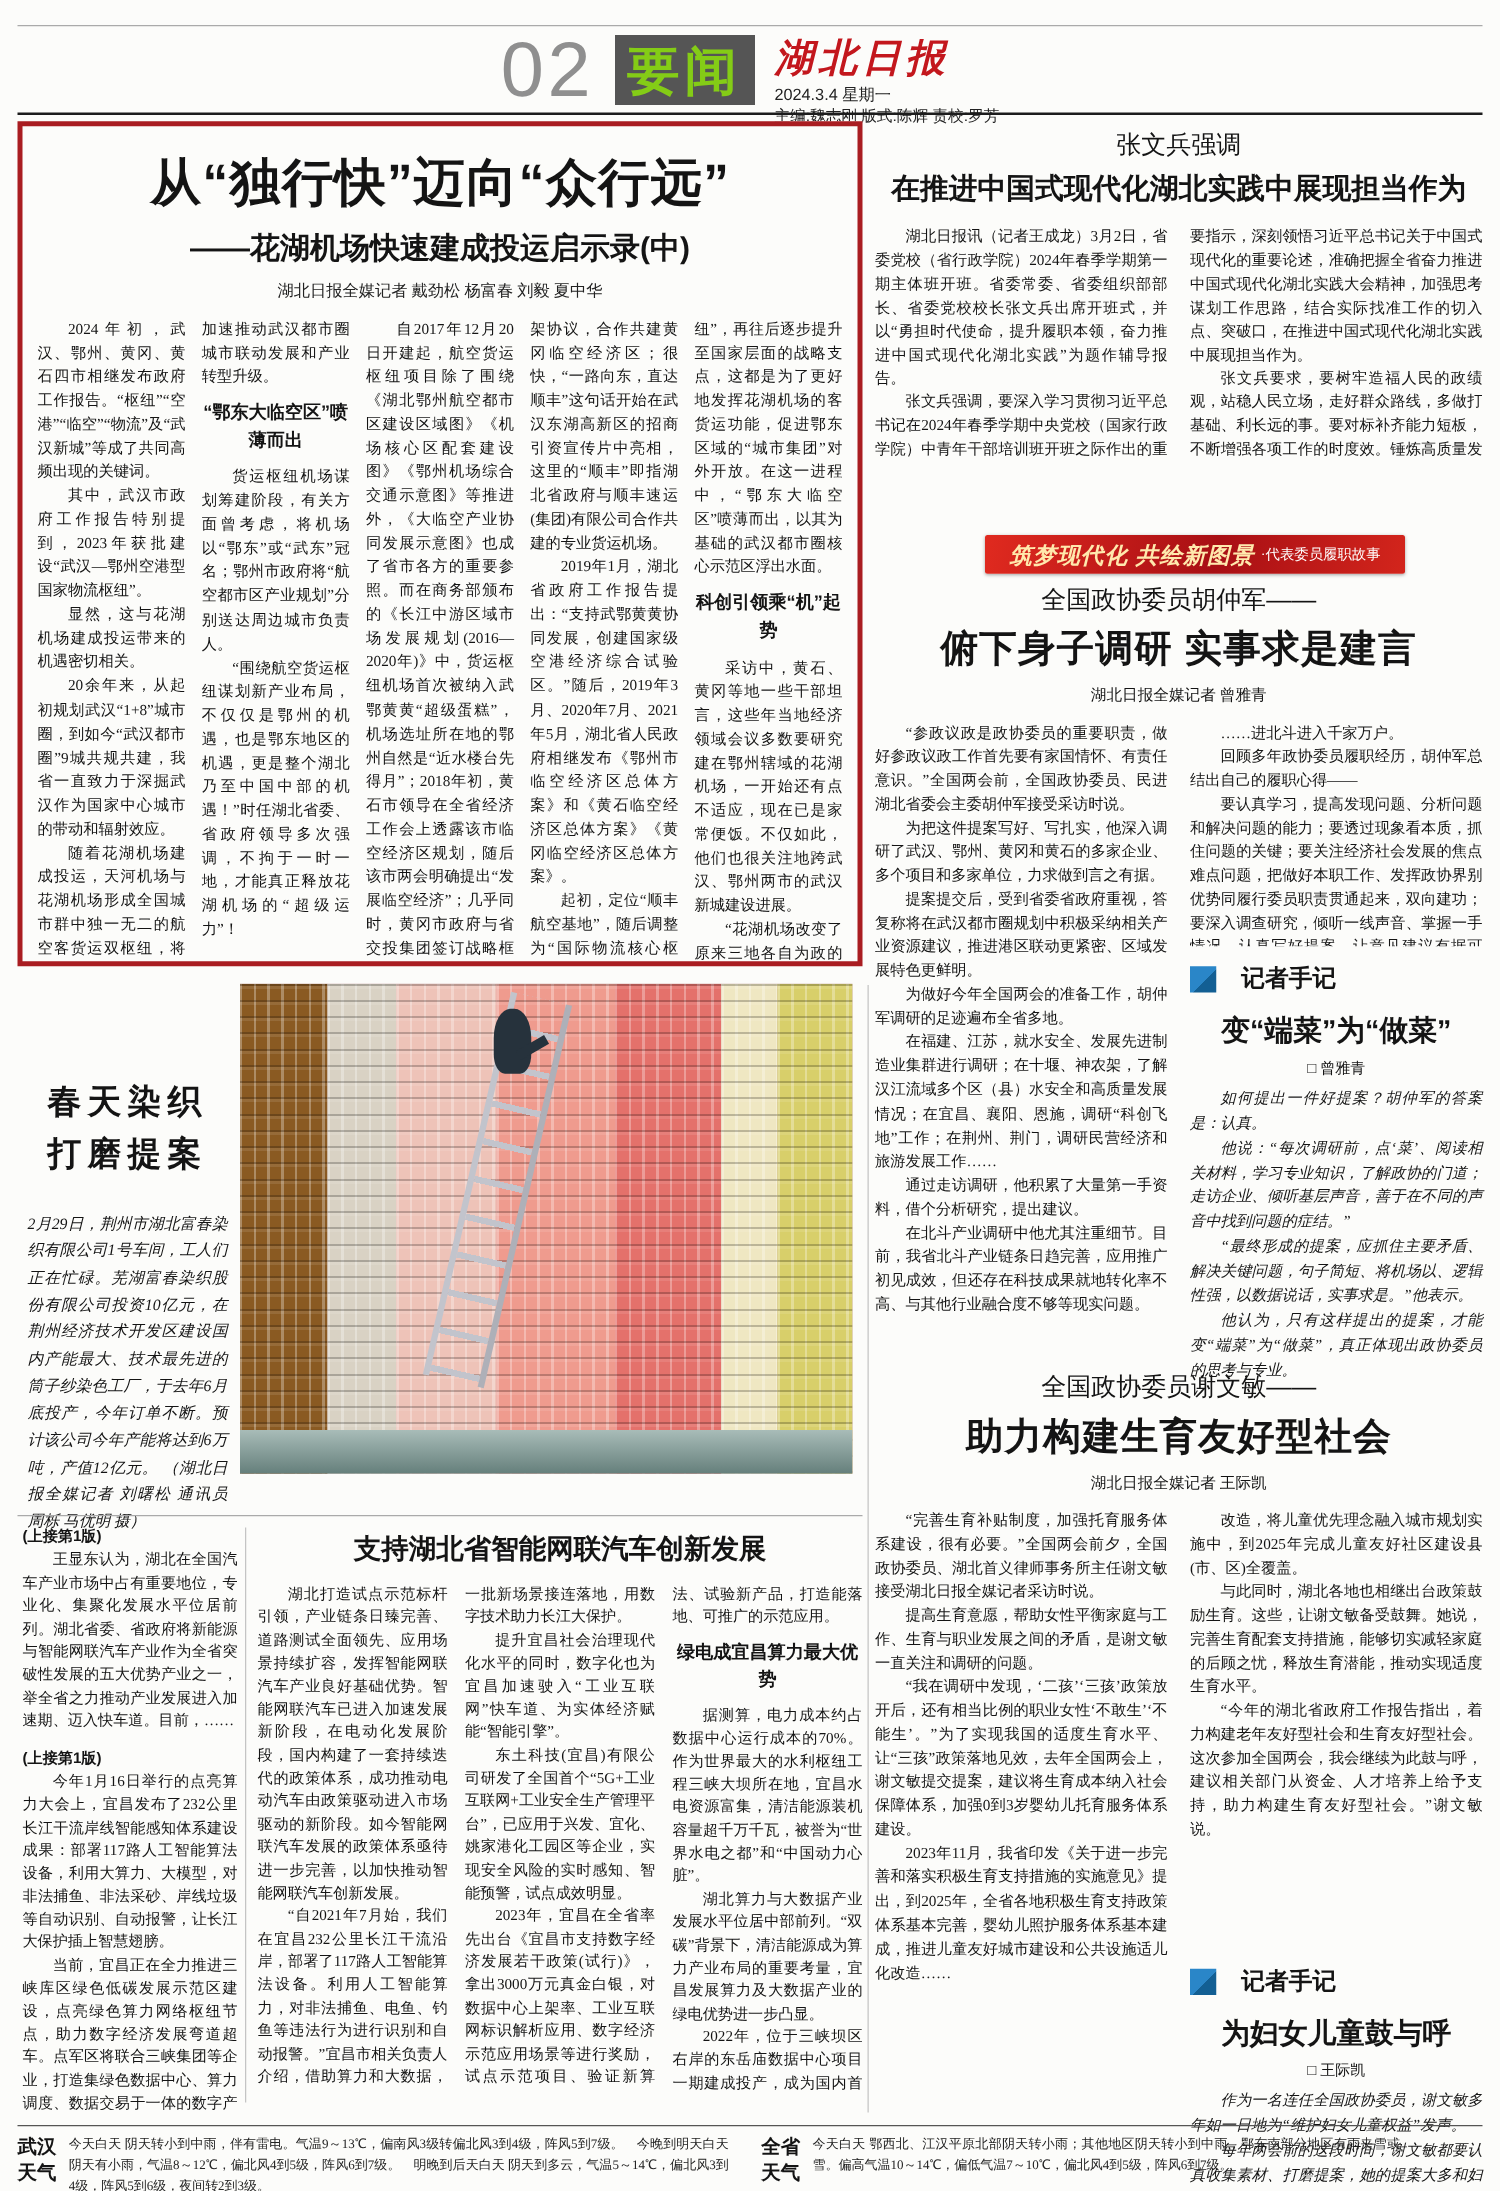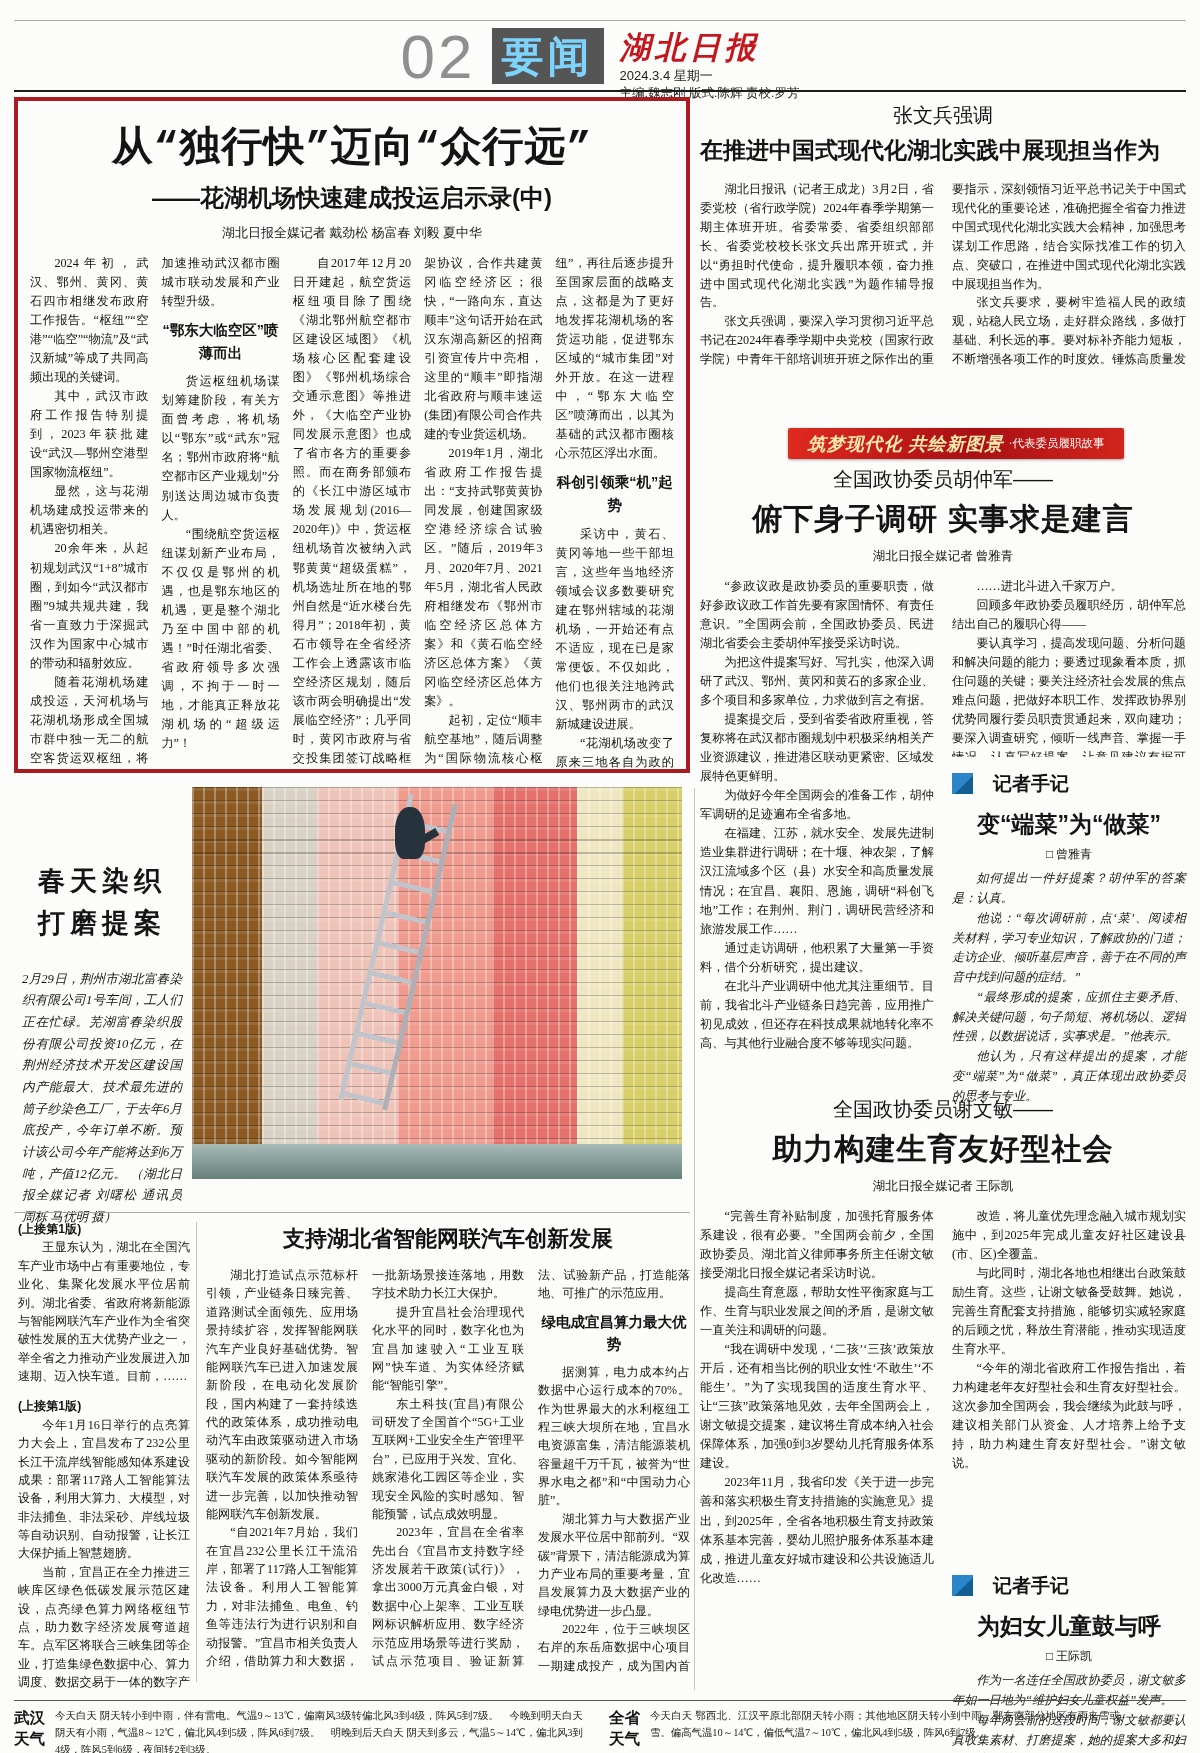--- a/index.html
+++ b/index.html
@@ -3,43 +3,43 @@
 <meta charset="utf-8">
 <style>
   html,body{margin:0;padding:0;background:#e9e9e9;}
   #page{position:relative;width:1200px;height:1753px;margin:0 auto;background:#fcfcfa;
         font-family:"Liberation Serif",serif;color:#141414;overflow:hidden;}
   .rule{position:absolute;background:#aaa;}
   
   .hdr{position:absolute;left:0;top:28px;width:100%;display:flex;justify-content:center;
        align-items:flex-start;gap:16px;}
   .page-no{font-family:"Liberation Sans",sans-serif;font-size:62px;line-height:.95;color:#8f8f8f;letter-spacing:3px;}
-  .section-box{background:#555;color:#7dd3fc;font-family:"Liberation Sans",sans-serif;
+  .section-box{background:#555;color:#84cc16;font-family:"Liberation Sans",sans-serif;
        font-weight:700;font-size:42px;line-height:1;padding:8px 10px 6px;letter-spacing:4px;}
   .masthead{display:flex;flex-direction:column;padding-top:2px;}
   .paper-name{color:#c3171d;font-size:31px;font-weight:700;font-style:italic;
        font-family:"DejaVu Serif",serif;letter-spacing:4px;line-height:1.1;}
   .hdr-date{font-size:13px;margin-top:3px;font-family:"Liberation Sans",sans-serif;color:#222;}
   .hdr-staff{font-size:12.5px;font-family:"Liberation Sans",sans-serif;color:#222;}
   
   .lead{position:absolute;left:14px;top:97px;width:676px;height:676px;border:4px solid #a91d21;
         box-sizing:border-box;padding:8px 12px;background:#fcfcfa;}
-  .lead-title{text-align:center;font-family:Liberation Mono, monospace;font-weight:900;
+  .lead-title{text-align:center;font-family:Liberation Sans, sans-serif;font-weight:900;
         font-size:41px;margin:10px 0 8px;letter-spacing:1px;}
   .lead-sub{text-align:center;font-family:"Liberation Sans",sans-serif;font-weight:700;font-size:24px;margin:0 0 10px;}
   .lead-byline{text-align:center;font-size:13px;color:#222;margin-bottom:12px;}
   .lead-body{column-count:5;column-gap:13px;height:520px;overflow:hidden;
         font-size:12.2px;line-height:1.56;text-align:justify;}
   .para{margin:0;text-indent:2em;}
   .colsub{font-weight:800;font-family:"Liberation Sans",sans-serif;text-align:center;
         text-indent:0;font-size:14.5px;margin:8px 0;}
   
   .a1{position:absolute;left:700px;top:102px;width:486px;}
   .kicker{text-align:center;font-family:"Liberation Sans",sans-serif;font-size:20px;margin:0 0 6px;}
-  .a1-title{text-align:left;font-family:"Liberation Sans",sans-serif;font-weight:800;
+  .a1-title{text-align:center;font-family:"Liberation Sans",sans-serif;font-weight:800;
         font-size:23px;margin:0 0 14px;}
   .a1-body{column-count:2;column-gap:18px;height:206px;overflow:hidden;font-size:12.2px;
         line-height:1.55;text-align:justify;}
   .banner{position:absolute;left:788px;top:428px;width:336px;height:31px;
         background:linear-gradient(100deg,#e02a1f,#a80f14 55%,#d3251c);display:flex;align-items:center;
         justify-content:center;gap:5px;border-radius:2px;box-shadow:0 1px 3px rgba(0,0,0,.35);}
   .banner-main{font-family:"Liberation Sans",sans-serif;font-weight:800;font-style:italic;
         font-size:18px;color:#ffe9ad;letter-spacing:1px;}
   .banner-sub{font-size:11.5px;color:#fff;}
   .a2{position:absolute;left:700px;top:466px;width:486px;}

